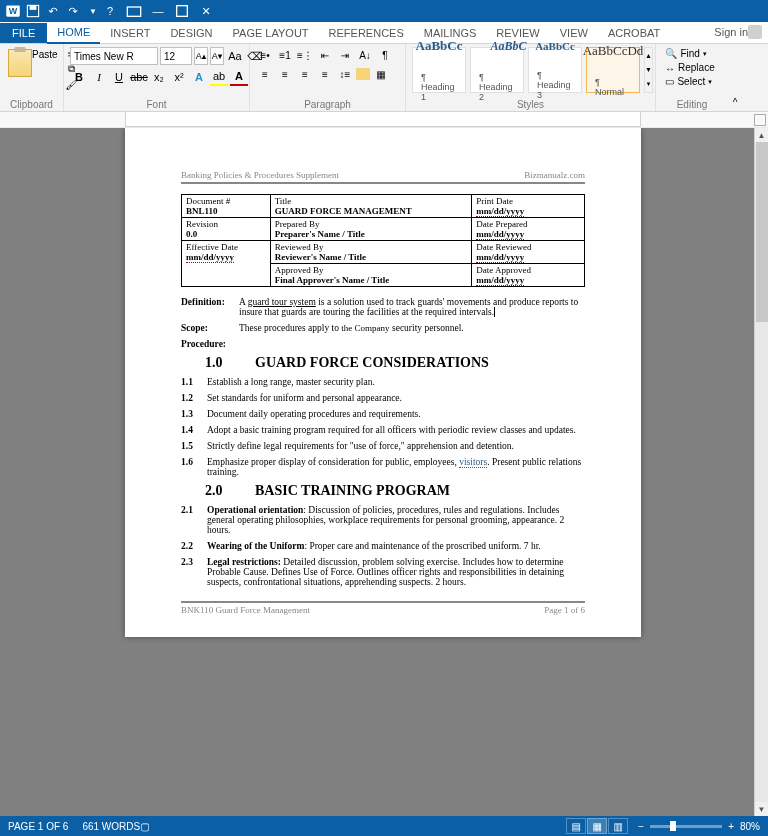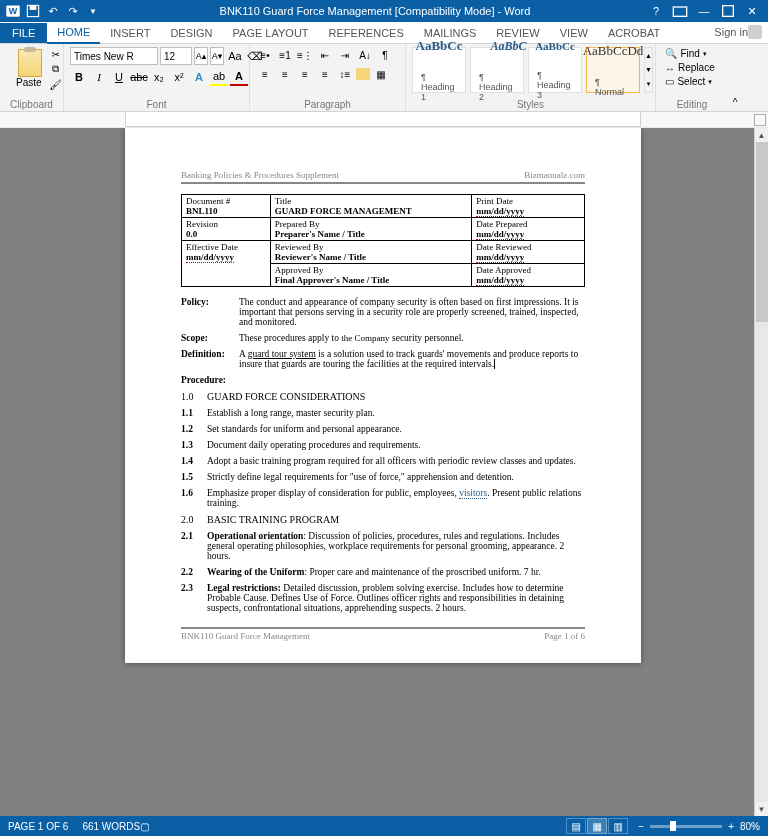--- a/index.html
+++ b/index.html
@@ -21,21 +21,21 @@
 .signin { margin-left:auto; padding:4px 6px; color:#555; display:flex; align-items:center; }
 .signin .avatar { width:14px; height:14px; background:#d0d0d0; border-radius:2px; }
 
 
 .ribbon { background:#f3f3f3; height:68px; display:flex; border-bottom:1px solid #d4d4d4; font-size:10px; }
 .group { border-right:1px solid #e0e0e0; padding:3px 6px 1px; display:flex; flex-direction:column; justify-content:space-between; }
 .group-label { text-align:center; color:#777; font-size:10px; padding-top:2px; }
 .group-body { display:flex; gap:4px; align-items:flex-start; flex:1; }
 
 
-.paste-btn { display:flex; flex-direction:column; align-items:flex-end; cursor:pointer; padding:2px;margin-left:8px; }
+.paste-btn { display:flex; flex-direction:row; align-items:flex-start; cursor:pointer; padding:2px; }
 .paste-icon { width:24px; height:28px; background:linear-gradient(#f9e6b3,#f5d577); border:1px solid #d4a944; position:relative; }
 .paste-icon::before { content:""; position:absolute; top:-3px; left:5px; width:12px; height:5px; background:#c8b896; border-radius:2px; }
 .clip-stack { display:flex; flex-direction:column; gap:1px; }
 .miniico { width:16px; height:14px; cursor:pointer; display:flex; align-items:center; justify-content:center; }
 
 
 .font-row { display:flex; gap:2px; align-items:center; }
 .fontname { width:88px; height:18px; border:1px solid #c0c0c0; background:#fff; padding:1px 3px; font-size:10px; }
 .fontsize { width:32px; height:18px; border:1px solid #c0c0c0; background:#fff; padding:1px 3px; font-size:10px; }
 .fontstep { width:14px; height:18px; border:1px solid #c0c0c0; background:#fff; cursor:pointer; display:flex; align-items:center; justify-content:center; font-size:9px; }
@@ -81,21 +81,21 @@
 .meta-table td { border:1px solid #000; padding:1px 4px; font-size:9px; vertical-align:top; }
 .meta-table .bold { font-weight:bold; }
 .redwave { border-bottom:1px dotted #c00000; }
 .bluewave { border-bottom:1px dotted #2a5c8a; color:#2a5c8a; }
 .def-row { display:flex; margin-bottom:6px; font-size:9.5px; }
 .def-label { width:58px; font-weight:bold; }
 .def-text { flex:1; }
 .proc-label { font-weight:bold; font-size:9.5px; margin-bottom:6px; }
 .proc-row { display:flex; margin-bottom:6px; font-size:9.5px; }
 .proc-num { width:26px;font-weight:bold; }
-.proc-sect { font-weight:normal; font-size:10px; }
+.proc-sect { font-weight:bold; font-size:14px;margin-left:24px; }
 .proc-text { flex:1; }
 .pg-footer { display:flex; justify-content:space-between; color:#888; font-size:9px; border-top:2px solid #888; padding-top:2px; margin-top:14px; }
 .cursor-mark { border-left:1px solid #000; padding-left:1px; }
 
 
 .statusbar { position:absolute; bottom:0; left:0; right:0; height:20px; background:#0a5fa5; color:#fff; display:flex; align-items:center; padding:0 8px; font-size:10px; }
 .statusbar .spacer { flex:1; }
 .viewbtns { display:flex; gap:1px; margin-right:10px; }
 .viewbtn { width:20px; height:16px; border:1px solid rgba(255,255,255,0.3); cursor:pointer; display:flex; align-items:center; justify-content:center; }
 .zoom { display:flex; align-items:center; gap:6px; }
@@ -118,21 +118,20 @@
     <div class="qat-btn">
         <svg viewBox="0 0 16 16">
           <rect x="3" y="3" width="10" height="10" fill="none" stroke="#fff" stroke-width="1"></rect>
           <rect x="5" y="3" width="6" height="4" fill="#fff"></rect>
         </svg>
       </div>
     <div class="qat-btn">↶</div>
     <div class="qat-btn">↷</div>
     <div class="qat-btn" style="font-size:8px">▼</div>
   </div>
-  <div class="title">BNK110 Guard Force Management [Compatibility Mode] - Word</div>
   <div class="winctrls">
     <div class="winbtn">?</div>
     <div class="winbtn">
         <svg viewBox="0 0 12 12">
           <rect x="1" y="3" width="10" height="7" fill="none" stroke="#fff"></rect>
         </svg>
       </div>
     <div class="winbtn">—</div>
     <div class="winbtn">
         <svg viewBox="0 0 12 12">
@@ -306,30 +305,26 @@
         <td><span>Date Reviewed</span><br><span class="bold redwave">mm/dd/yyyy</span></td>
       </tr>
       <tr>
         <td><span>Approved By</span><br><span class="bold">Final Approver's Name / Title</span></td>
         <td><span>Date Approved</span><br><span class="bold redwave">mm/dd/yyyy</span></td>
       </tr>
     </tbody>
       </table>
 
     <div class="def-row">
-        <span class="def-label">Policy:</span>
-        <span class="def-text">The conduct and appearance of company security is often based on first impressions.  It is important that persons serving in a security role are properly screened, trained, inspected, and monitored.</span>
+        <span class="def-label">Definition:</span>
+        <span class="def-text"><span>A </span><span style="text-decoration:underline">guard tour system</span><span> is a solution used to track guards' movements and produce reports to insure that guards are touring the facilities at the required intervals.</span><span class="cursor-mark"></span></span>
       </div>
     <div class="def-row">
         <span class="def-label">Scope:</span>
         <span class="def-text"><span>These procedures apply to </span><span style="font-size:9px">the Company</span><span> security personnel.</span></span>
-      </div>
-    <div class="def-row">
-        <span class="def-label">Definition:</span>
-        <span class="def-text"><span>A </span><span style="text-decoration:underline">guard tour system</span><span> is a solution used to track guards' movements and produce reports to insure that guards are touring the facilities at the required intervals.</span><span class="cursor-mark"></span></span>
       </div>
 
     <div class="proc-label">Procedure:</div>
 
     <div class="proc-row">
         <span class="proc-num proc-sect">1.0</span>
         <span class="proc-text proc-sect">GUARD FORCE CONSIDERATIONS</span>
       </div>
     <div class="proc-row">
         <span class="proc-num">1.1</span>

